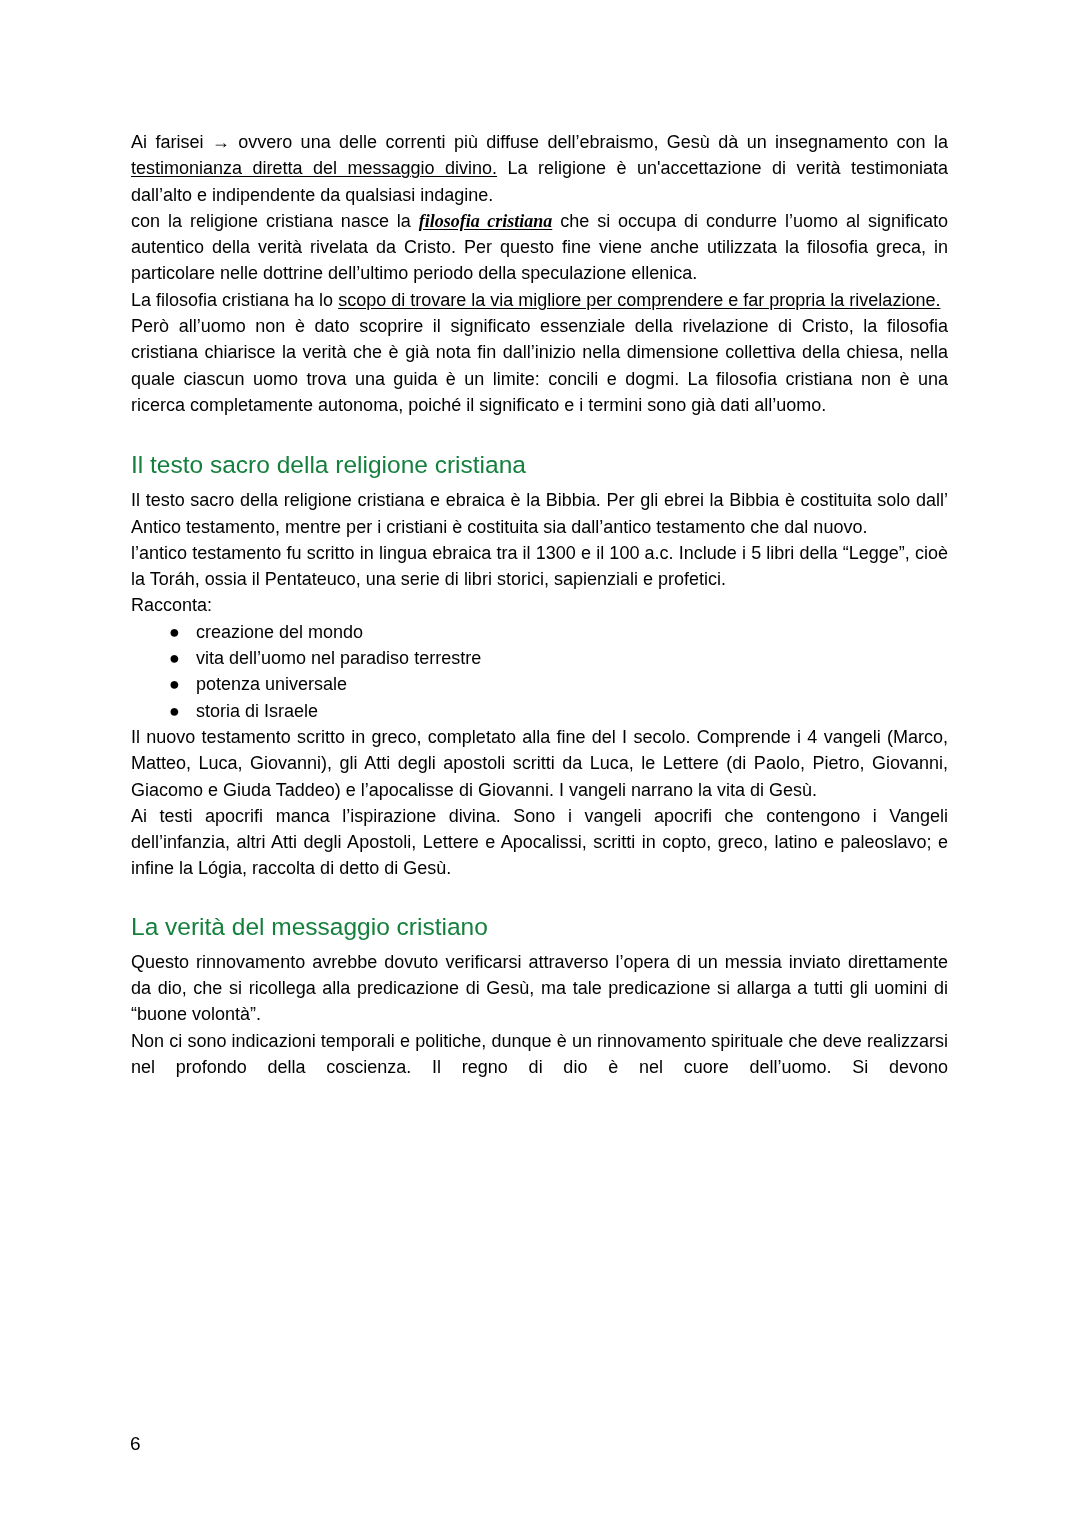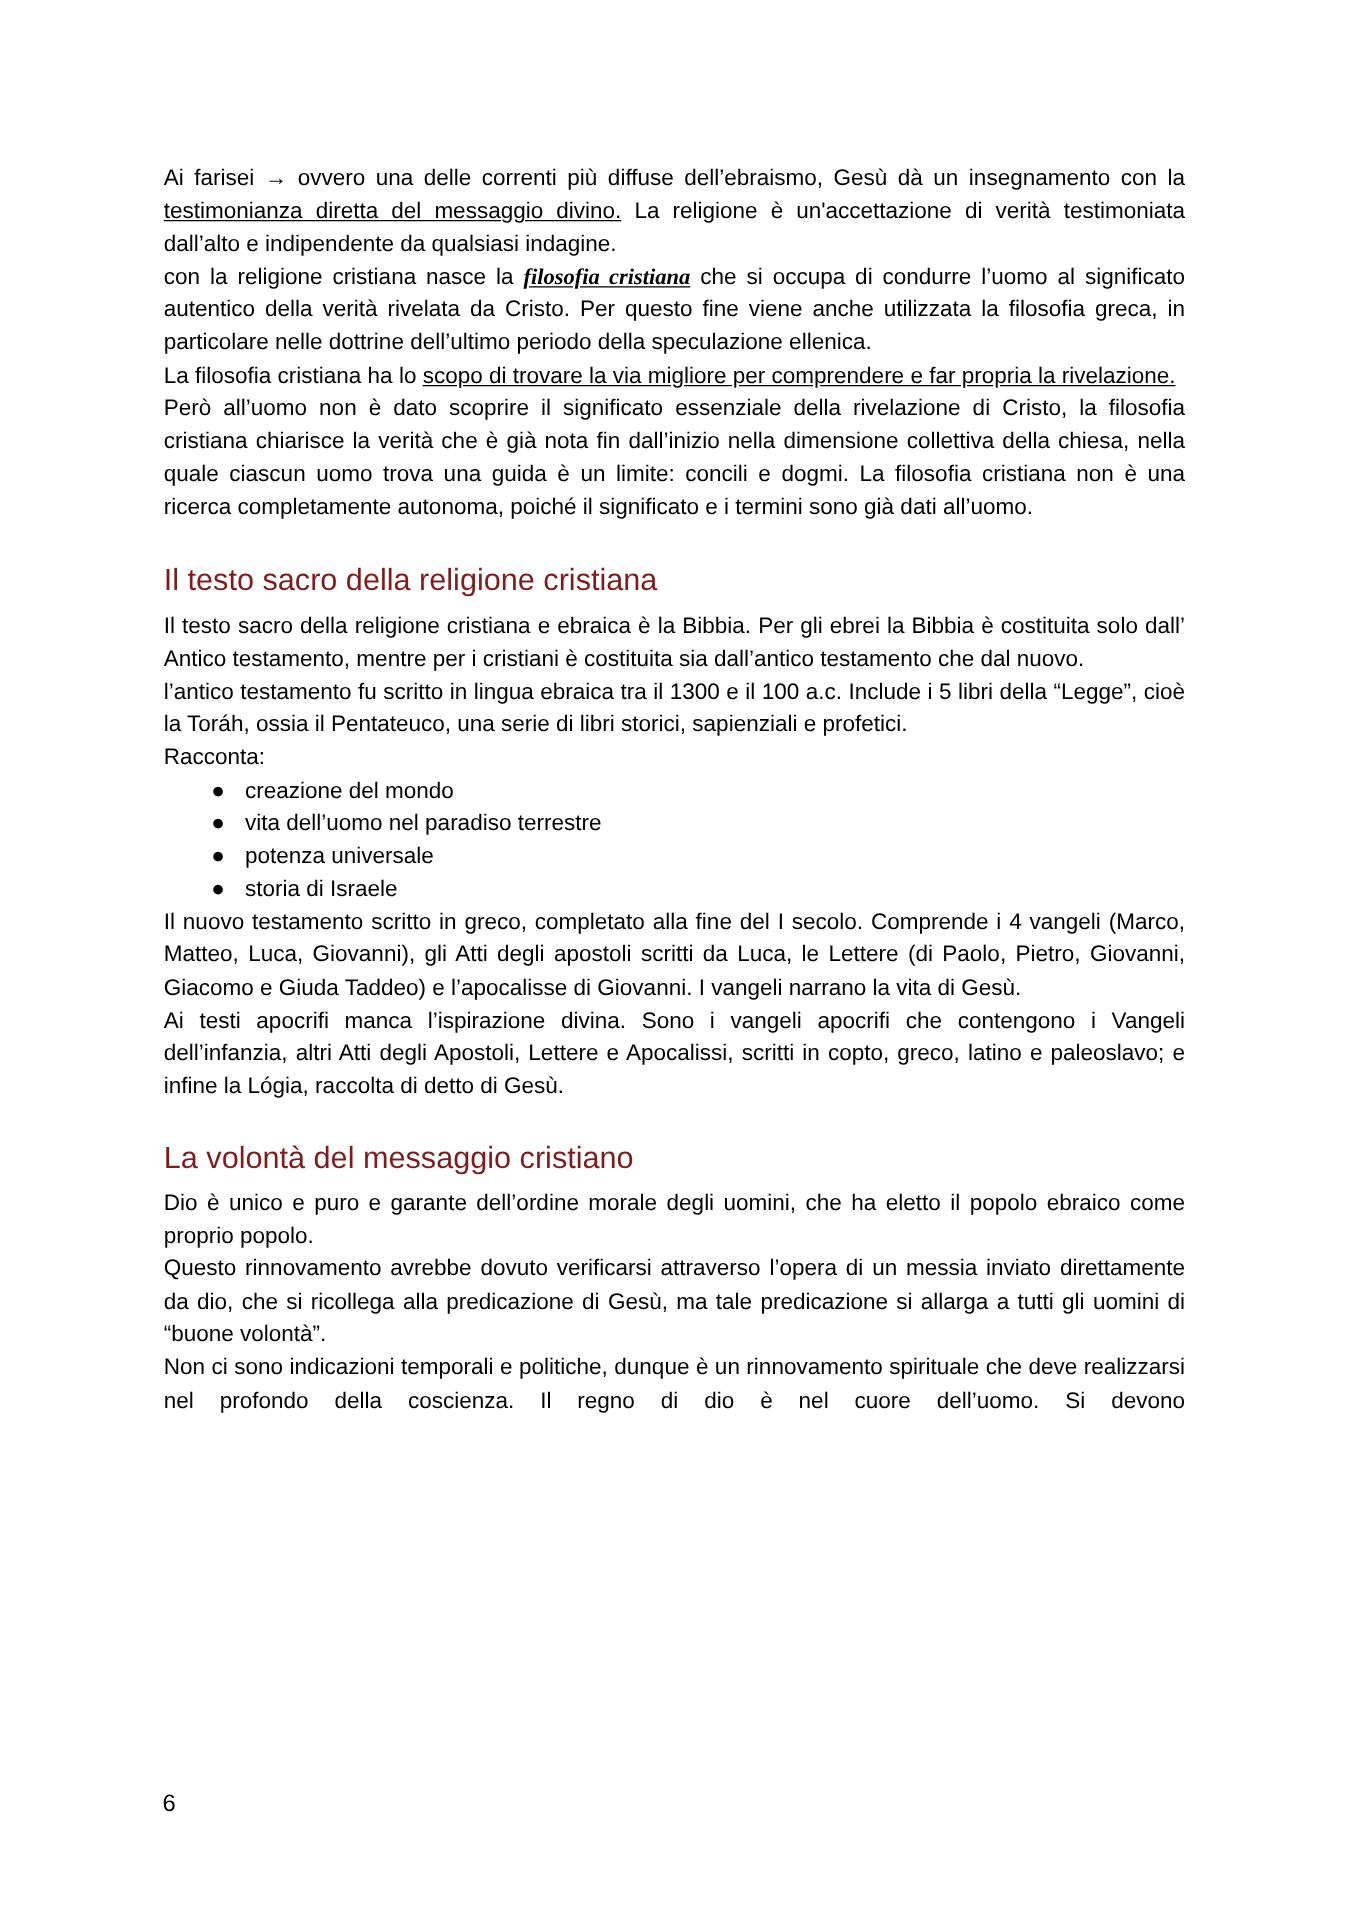--- a/index.html
+++ b/index.html
@@ -9,21 +9,21 @@
     font-family: "Liberation Sans", sans-serif;
     font-size: 18px; line-height: 26.3px; color: #000;
   }
   p { margin: 0; }
   .j { text-align: justify; text-align-last: left; }
   .u { text-decoration: underline; text-underline-offset: 2px; }
   b { font-weight: normal; }
   .bi { font-weight: bold; font-style: italic; text-decoration: underline; text-underline-offset: 2px; font-family: Liberation Serif, serif; }
   h2 {
     font-family: "Liberation Sans", sans-serif;
-    font-weight: normal; font-size: 24.5px; color: #7f1d1d;
+    font-weight: normal; font-size: 24.5px; color: #15803d;
     margin: 0; line-height: 32px;
   }
   .h-testo { margin-top: 31px; margin-bottom: 6px; }
   .h-novita { margin-top: 29px; margin-bottom: 6px; }
   ul { margin: 0; padding-left: 0; list-style: none; }
   ul li { position: relative; padding-left: 65px; }
   ul li .bullet { position: absolute; left: 38px; top: 0; }
   .page-number {
     position: absolute; left: 130px; top: 1433px;
     font-family: "Liberation Sans", sans-serif; font-size: 19px; color: #000;
@@ -54,21 +54,20 @@
     <li><span class="bullet">●</span><span>creazione del mondo</span></li>
     <li><span class="bullet">●</span><span>vita dell’uomo nel paradiso terrestre</span></li>
     <li><span class="bullet">●</span><span>potenza universale</span></li>
     <li><span class="bullet">●</span><span>storia di Israele</span></li>
   </ul>
 
   <p class="j"><span>Il nuovo testamento scritto in greco, completato alla fine del I secolo. Comprende i </span><b>4 vangeli</b><span> (Marco, Matteo, Luca, Giovanni), gli </span><b>Atti degli apostoli</b><span> scritti da Luca, le </span><b>Lettere</b><span> (di Paolo, Pietro, Giovanni, Giacomo e Giuda Taddeo) e </span><b>l’apocalisse</b><span> di Giovanni. I vangeli narrano la vita di Gesù.</span></p>
 
   <p class="j"><span>Ai testi apocrifi manca l’ispirazione divina. Sono i </span><b>vangeli apocrifi</b><span> che contengono i </span><b>Vangeli dell’infanzia</b><span>, altri </span><b>Atti degli Apostoli</b><span>, </span><b>Lettere</b><span> e </span><b>Apocalissi</b><span>, scritti in copto, greco, latino e paleoslavo; e infine la </span><b>Lógia</b><span>, raccolta di detto di Gesù.</span></p>
 
-  <h2 class="h-novita">La volontà del messaggio cristiano</h2>
+  <h2 class="h-novita">La verità del messaggio cristiano</h2>
 
-  <p class="j">Dio è unico e puro e garante dell’ordine morale degli uomini, che ha eletto il popolo ebraico come proprio popolo.</p>
   <p class="j">Questo rinnovamento avrebbe dovuto verificarsi attraverso l’opera di un messia inviato direttamente da dio, che si ricollega alla predicazione di Gesù, ma tale predicazione si allarga a tutti gli uomini di “buone volontà”.</p>
   <p class="j" style="text-align-last: justify;">Non ci sono indicazioni temporali e politiche, dunque è un rinnovamento spirituale che deve realizzarsi nel profondo della coscienza. Il regno di dio è nel cuore dell’uomo. Si devono</p>
 
 </div>
 
 <div class="page-number">6</div>
 
 </body></html>

